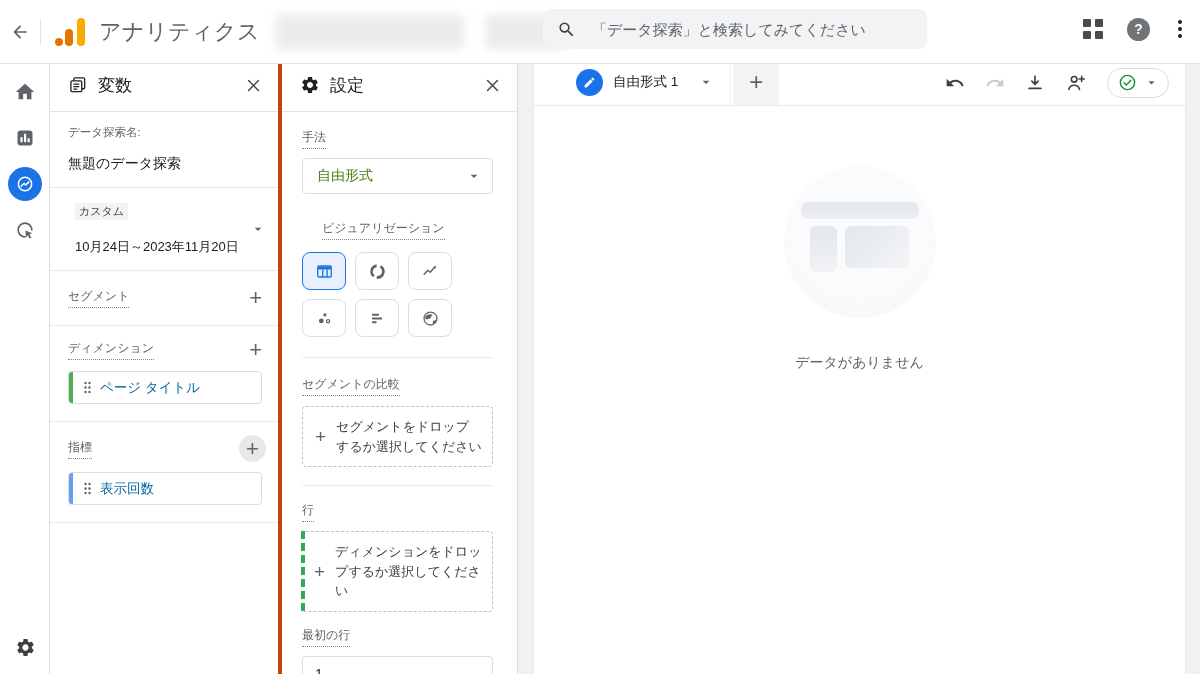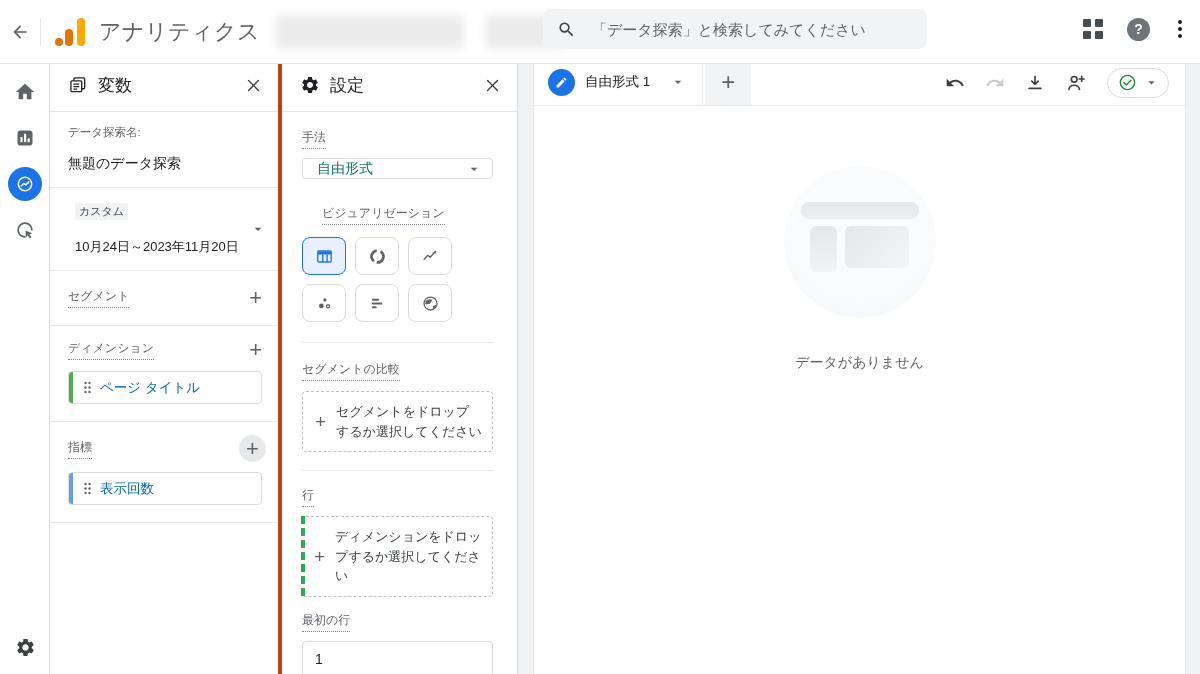--- a/index.html
+++ b/index.html
@@ -70,22 +70,22 @@
   .chip-dots { margin:0 8px 0 10px; display:flex; color:#5f6368; }
   .chip-label { font-size:13.5px; color:#0369a1; }
   .plus-circle { width:27px; height:27px; border-radius:50%; background:#e6e8ea; display:flex; align-items:center;
                  justify-content:center; margin-right:-4px; }
 
   
   .settings-panel { width:236px; flex:none; background:#fff; border-right:1px solid #dadce0; display:flex;
                     flex-direction:column; overflow:hidden; }
   .settings-body { padding:0 24px 0 20px; overflow:hidden; }
   .set-label { margin-top:15px; }
-  .select-box { margin-top:9px; height:21px; border:1px solid #dadce0; border-radius:4px; display:flex; align-items:center;
-                justify-content:space-between; padding:0 10px 0 14px; font-size:14px; color:#0f766e; cursor:pointer; }
+  .select-box { margin-top:9px; height:36px; border:1px solid #dadce0; border-radius:4px; display:flex; align-items:center;
+                justify-content:space-between; padding:0 10px 0 14px; font-size:14px; color:#4d7c0f; cursor:pointer; }
   .select-box .caret { color:#5f6368; display:flex; }
   .viz-label { margin-top:24px;margin-left:20px; }
   .viz-grid { margin-top:12px; display:grid; grid-template-columns:repeat(3,44px); grid-gap:9px; }
   .viz-btn { width:44px; height:38px; border:1px solid #dadce0; border-radius:8px; background:#fff; display:flex;
              align-items:center; justify-content:center; color:#5f6368; cursor:pointer; }
   .viz-btn.selected { border-color:#1a73e8; background:#e8f0fe; color:#1a73e8; }
   .divider { border-top:1px solid #e8eaed; margin-top:20px; }
   .dropzone { margin-top:10px; border:1px dashed #bdc1c6; border-radius:4px; padding:10px 10px 10px 12px;
               display:flex; align-items:center; gap:10px; }
   .dropzone .plus { font-size:19px; }
@@ -93,21 +93,21 @@
   .rows-zone { position:relative; border-left:none; margin-top:9px; }
   .rows-zone::before { content:""; position:absolute; left:-1px; top:-1px; bottom:-1px; width:4px;
               background:repeating-linear-gradient(180deg,#34a853 0 8px,transparent 8px 12px); }
   .text-input { margin-top:9px; width:100%; height:36px; border:1px solid #dadce0; border-radius:4px; padding:0 12px;
                 font-size:14px; color:#202124; font-family:inherit; outline:none; display:block; background:#fff; }
 
   
   .canvas-area { flex:1; background:#f0f1f3; position:relative; }
   .canvas-card { position:absolute; left:15px; right:14px; top:0; bottom:0; background:#fff;
                  border-left:1px solid #e6e8eb; border-right:1px solid #e6e8eb; }
-  .tab-strip { height:47px; display:flex; align-items:stretch; border-bottom:1px solid #e8eaed; position:relative; }
+  .tab-strip { height:47px; display:flex; align-items:stretch; border-bottom:1px solid #e8eaed; position:relative;padding-left:28px; }
   .tab-active { display:flex; align-items:center; gap:10px; padding:0 16px 0 14px; border-right:1px solid #eceef0; cursor:pointer; }
   .tab-pencil { width:27px; height:27px; border-radius:50%; background:#1a73e8; color:#fff; display:flex;
                 align-items:center; justify-content:center; flex:none; }
   .tab-label { font-size:13.5px; font-weight:500; color:#202124; white-space:nowrap; }
   .tab-caret { color:#5f6368; display:flex; margin-left:10px; }
   .tab-add { width:46px; margin-left:2px; background:#f1f3f4; border-radius:8px 8px 0 0; display:flex; align-items:center;
              justify-content:center; color:#5f6368; font-size:24px; font-weight:300; cursor:pointer; }
   .canvas-toolbar { position:absolute; right:16px; top:0; height:47px; display:flex; align-items:center; gap:20px; }
   .tb-icon { display:flex; color:#3c4043; cursor:pointer; }
   .tb-icon.disabled { color:#c8cbcf; cursor:default; }

